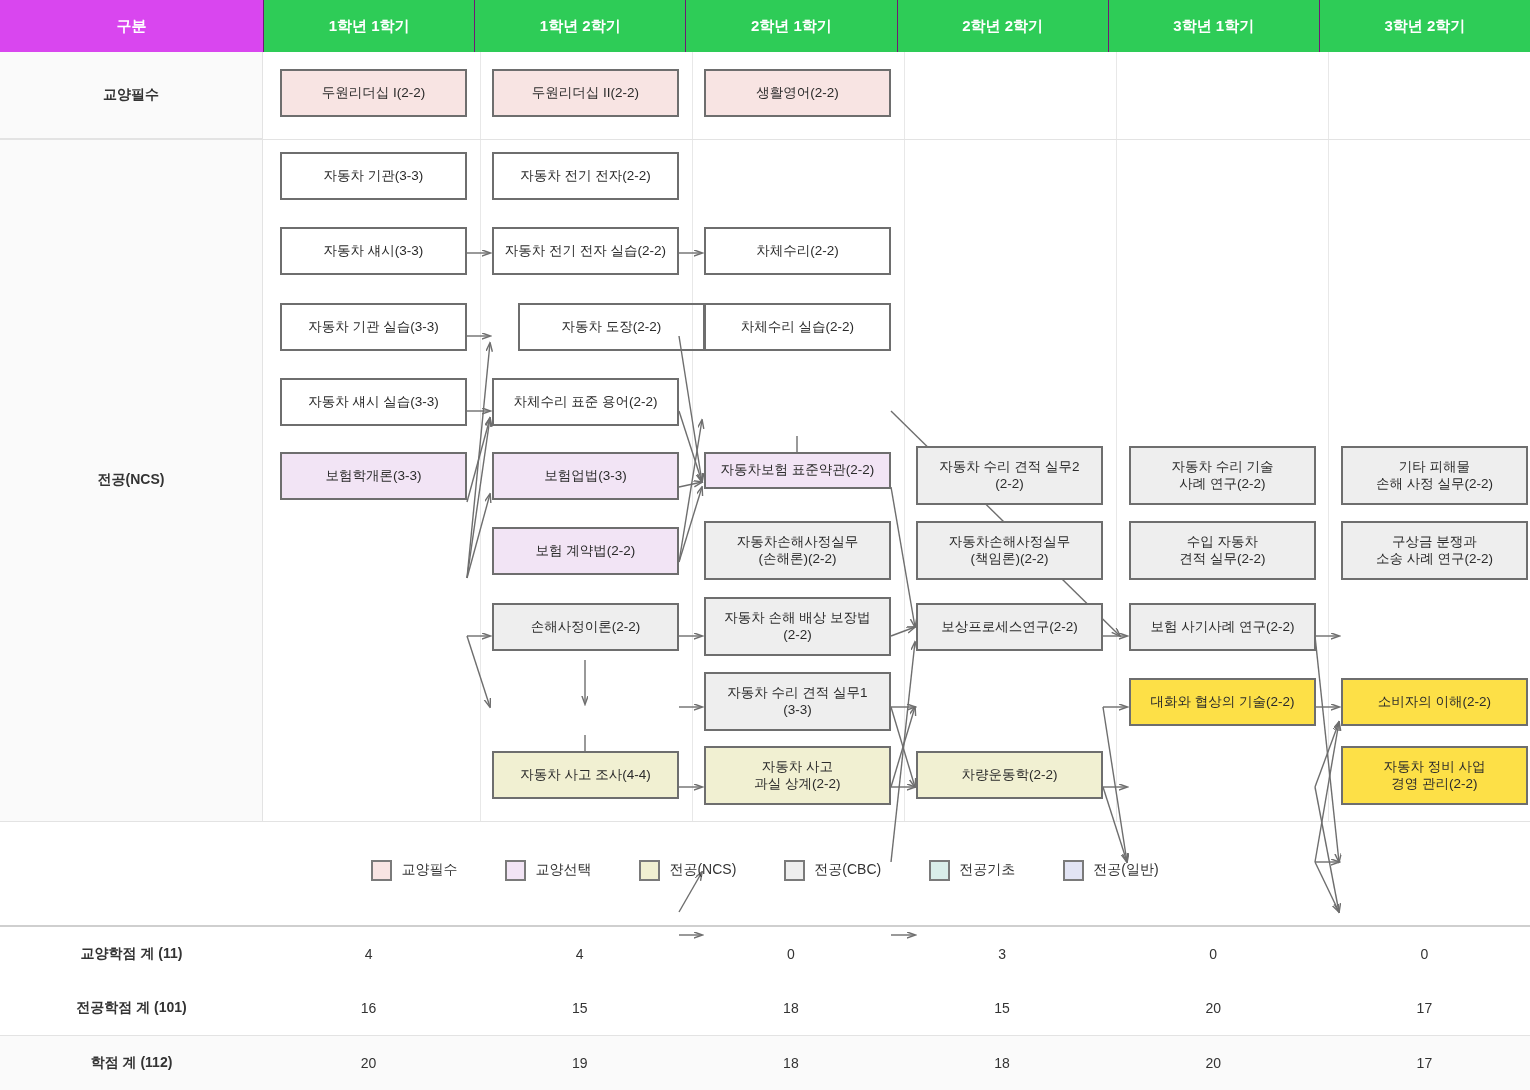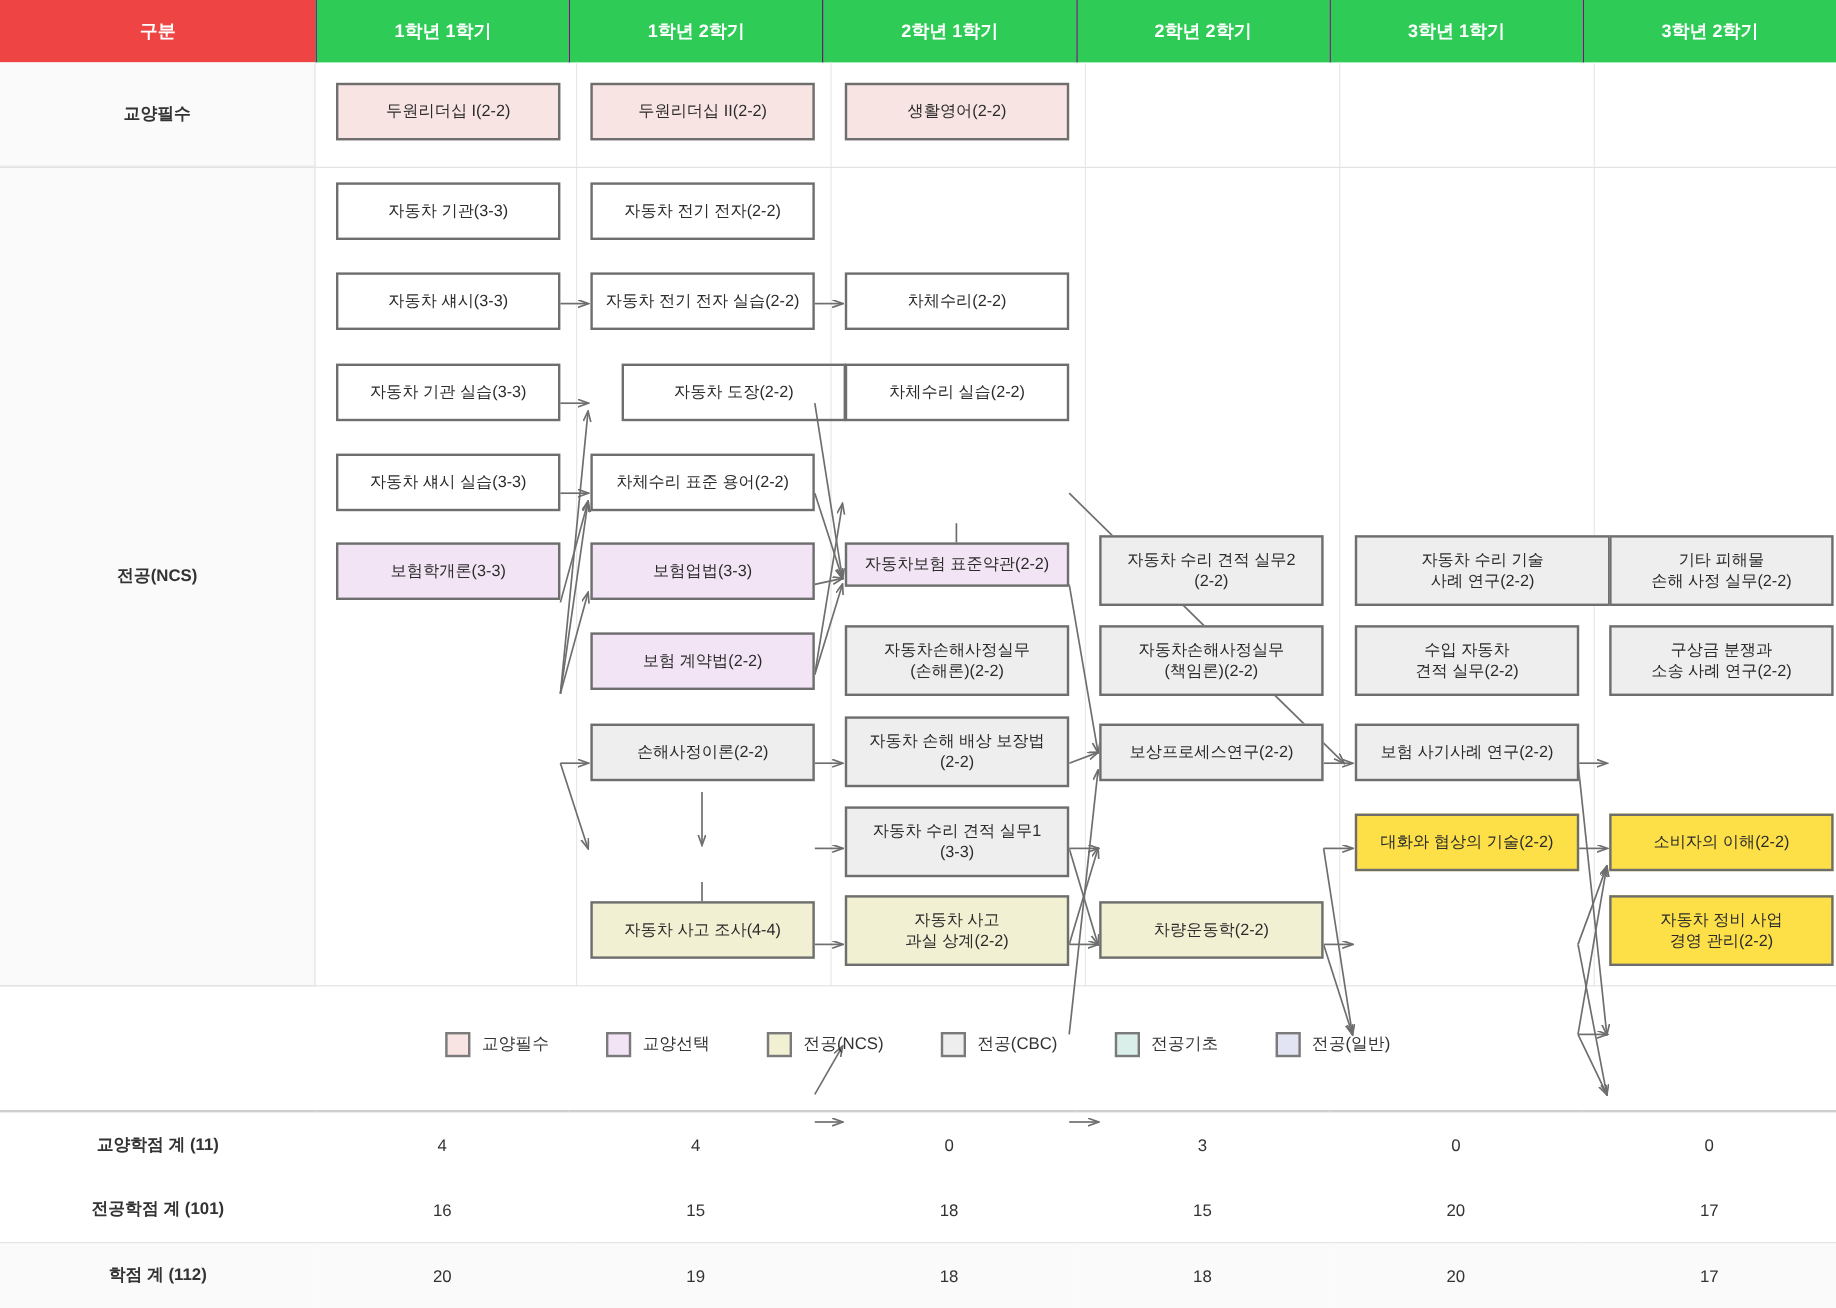--- a/index.html
+++ b/index.html
@@ -8,21 +8,21 @@
     background:#ffffff;
     font-family:"Liberation Sans","DejaVu Sans",sans-serif;
     color:#333;
     overflow:hidden;
   }
   .page{position:relative;width:1530px;height:1090px;}
 
   
   .hdr{position:absolute;left:0;top:0;width:1530px;height:52px;display:flex;}
   .hdr-first{
-    width:263px;height:52px;background:#ef4444;color:#fff;
+    width:263px;height:52px;background:#d946ef;color:#fff;
     display:flex;align-items:center;justify-content:center;
     font-size:15px;font-weight:bold;box-sizing:border-box;
   }
   .hdr-cell{
     flex:1;height:52px;background:#2ecc57;color:#fff;
     display:flex;align-items:center;justify-content:center;
     font-size:15px;font-weight:bold;box-sizing:border-box;
     border-left:1px solid #701a75;
   }
 
@@ -203,21 +203,21 @@
     <div class="box c-ncs" style="left:704px;top:694px;width:187px;height:59px;">자동차 사고
 과실 상계(2-2)</div>
 
     <div class="box c-cbc" style="left:916px;top:394px;width:187px;height:59px;">자동차 수리 견적 실무2
 (2-2)</div>
     <div class="box c-cbc" style="left:916px;top:469px;width:187px;height:59px;">자동차손해사정실무
 (책임론)(2-2)</div>
     <div class="box c-cbc" style="left:916px;top:551px;width:187px;height:48px;">보상프로세스연구(2-2)</div>
     <div class="box c-ncs" style="left:916px;top:699px;width:187px;height:48px;">차량운동학(2-2)</div>
 
-    <div class="box c-cbc" style="left:1129px;top:394px;width:213px;height:59px;">자동차 수리 기술
+    <div class="box c-cbc" style="left:1129px;top:394px;width:187px;height:59px;">자동차 수리 기술
 사례 연구(2-2)</div>
     <div class="box c-cbc" style="left:1129px;top:469px;width:187px;height:59px;">수입 자동차
 견적 실무(2-2)</div>
     <div class="box c-cbc" style="left:1129px;top:551px;width:187px;height:48px;">보험 사기사례 연구(2-2)</div>
     <div class="box c-ilban" style="left:1129px;top:626px;width:187px;height:48px;">대화와 협상의 기술(2-2)</div>
 
     <div class="box c-cbc" style="left:1341px;top:394px;width:187px;height:59px;">기타 피해물
 손해 사정 실무(2-2)</div>
     <div class="box c-cbc" style="left:1341px;top:469px;width:187px;height:59px;">구상금 분쟁과
 소송 사례 연구(2-2)</div>

